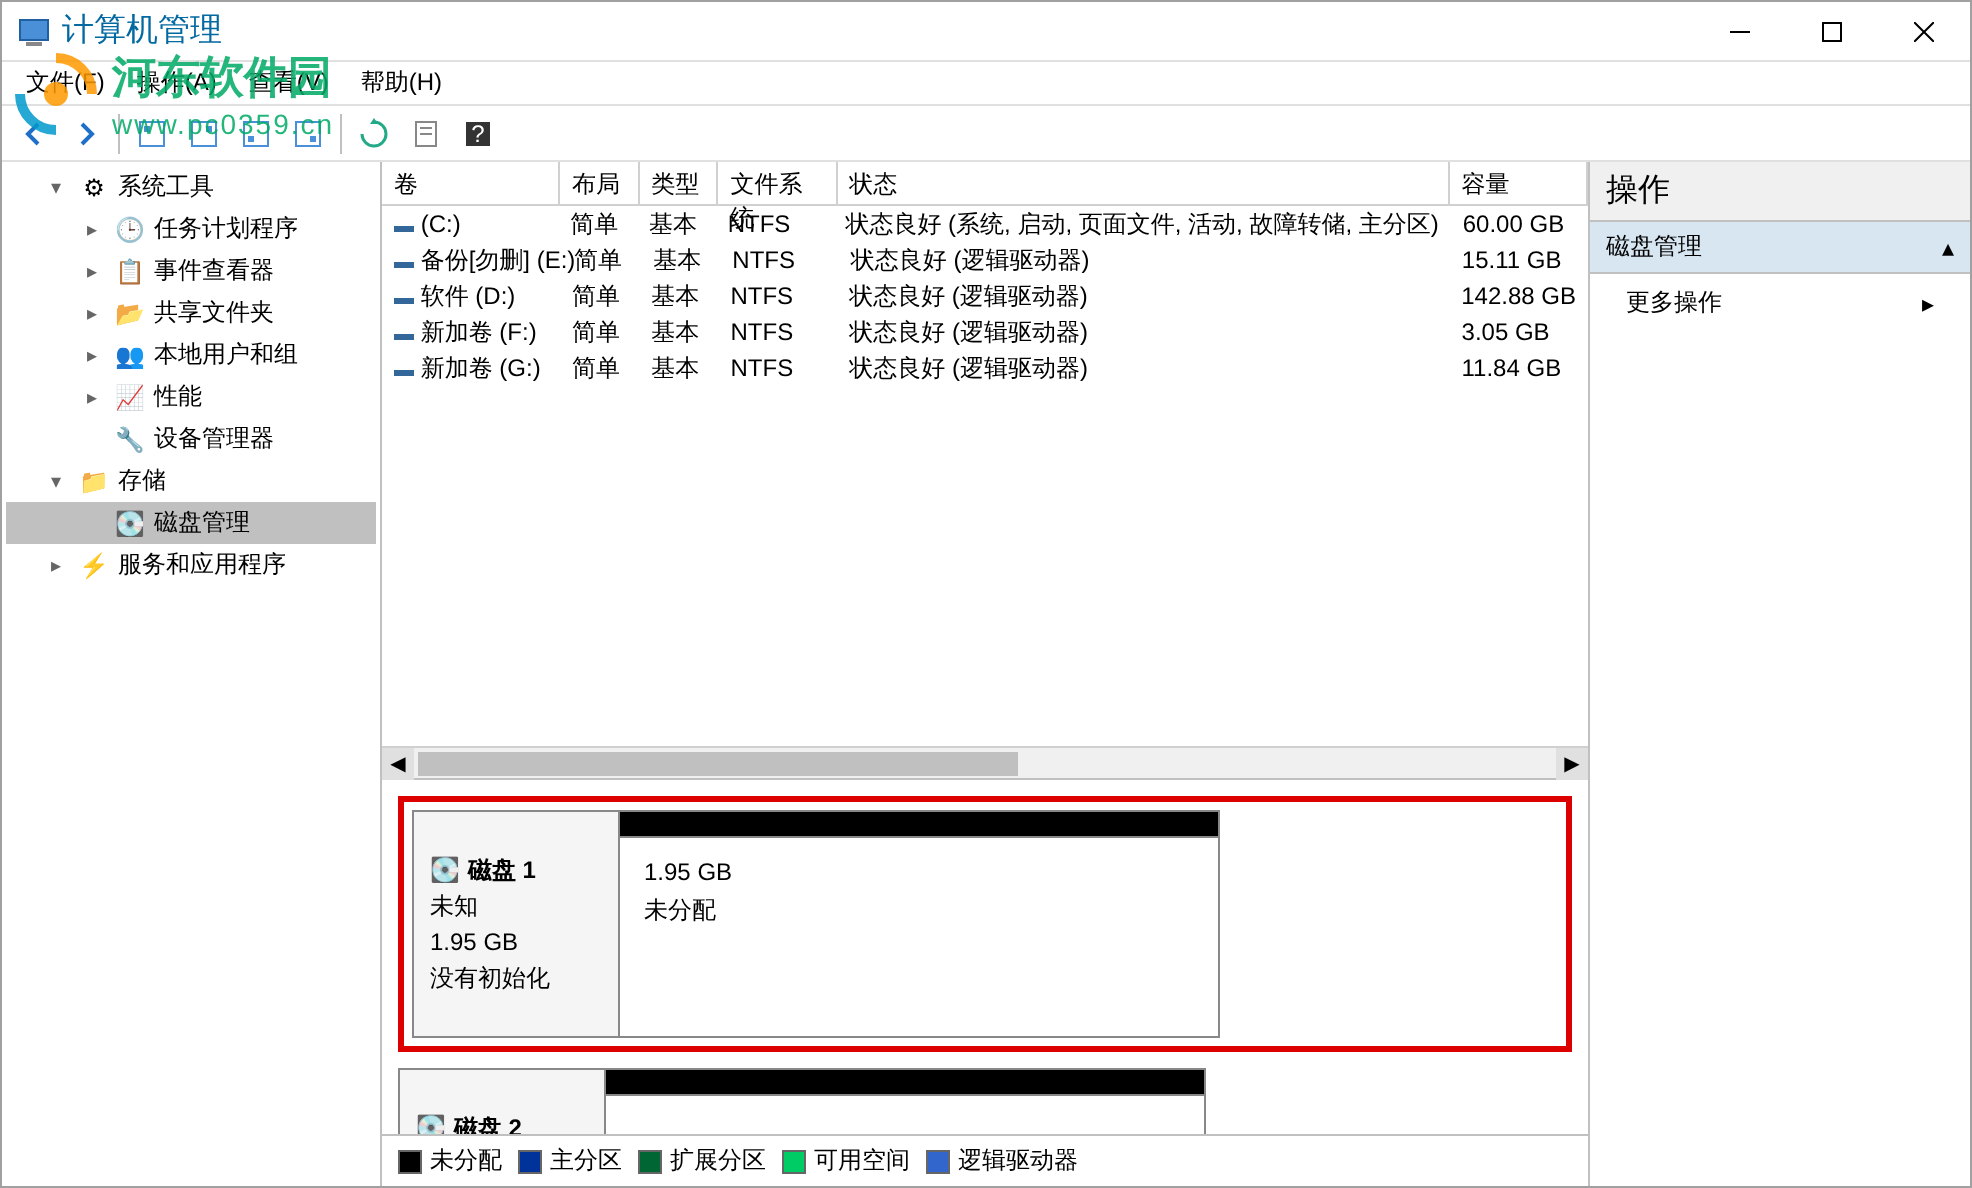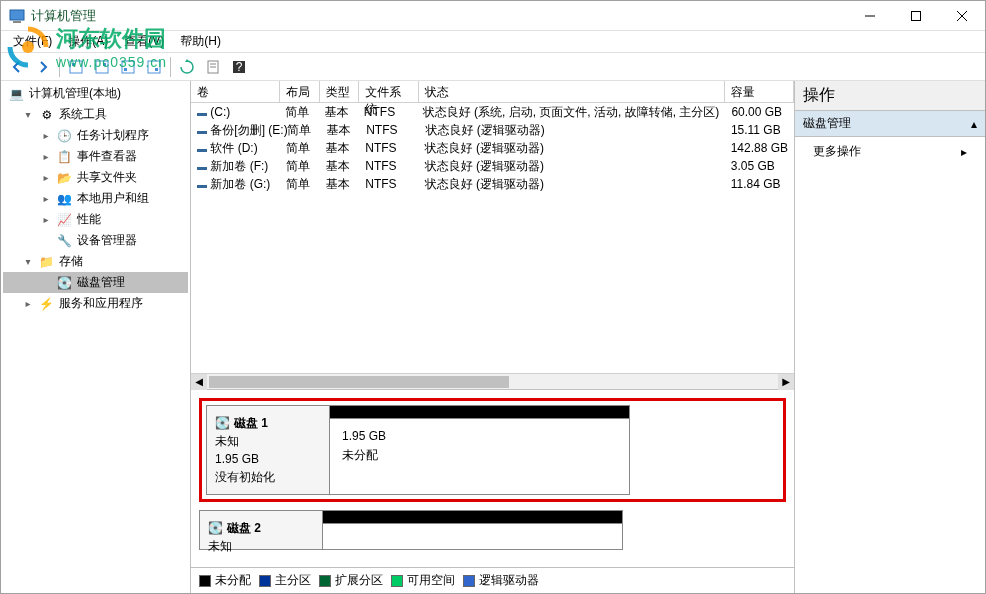--- a/index.html
+++ b/index.html
@@ -2,21 +2,21 @@
 <html><head>
 <meta charset="utf-8">
 <style>
 * { margin: 0; padding: 0; box-sizing: border-box; font-family: "Microsoft YaHei", "SimSun", sans-serif; font-size: 12px; }
 body { background: #fff; width: 986px; height: 594px; overflow: hidden; position: relative; }
 
 .window { width: 986px; height: 594px; border: 1px solid #a0a0a0; background: #fff; display: flex; flex-direction: column; }
 
 .titlebar { height: 30px; background: #fff; display: flex; align-items: center; padding: 0 0 0 8px; border-bottom: 1px solid #e0e0e0; }
 .titlebar-icon { width: 16px; height: 16px; margin-right: 6px; }
-.titlebar-text { flex: 1; font-size: 13px; color: #14532d; }
+.titlebar-text { flex: 1; font-size: 16px; color: #0369a1; }
 .win-controls { display: flex; }
 .win-btn { width: 46px; height: 30px; display: flex; align-items: center; justify-content: center; cursor: pointer; }
 
 .menubar { height: 22px; display: flex; align-items: center; padding: 0 4px; border-bottom: 1px solid #e0e0e0; }
 .menu-item { padding: 2px 8px; cursor: pointer; }
 
 .toolbar { height: 28px; display: flex; align-items: center; padding: 0 4px; gap: 2px; border-bottom: 1px solid #e0e0e0; }
 .tool-btn { width: 24px; height: 24px; display: flex; align-items: center; justify-content: center; cursor: pointer; border: 1px solid transparent; }
 .tool-sep { width: 1px; height: 20px; background: #c0c0c0; margin: 0 2px; }
 
@@ -46,21 +46,21 @@
 .vt-col-cap { width: 70px; text-align: left; }
 
 .scroll-area { height: 180px; overflow: hidden; position: relative; }
 .hscrollbar { height: 16px; background: #f0f0f0; display: flex; align-items: center; border-top: 1px solid #d0d0d0; }
 .hsb-btn { width: 16px; height: 16px; background: #e0e0e0; display: flex; align-items: center; justify-content: center; font-size: 10px; cursor: pointer; }
 .hsb-track { flex: 1; height: 16px; position: relative; }
 .hsb-thumb { position: absolute; left: 2px; top: 2px; height: 12px; width: 300px; background: #c0c0c0; }
 
 .disk-panel { flex: 1; overflow: auto; padding: 8px; }
 .disk-block { display: flex; margin-bottom: 24px; }
-.disk-header { width: 124px; padding: 8px 8px; background: #f5f5f5; border: 1px solid #888; font-size: 12px; line-height: 1.5; }
+.disk-header { width: 104px; padding: 20px 8px; background: #f5f5f5; border: 1px solid #888; font-size: 12px; line-height: 1.5; }
 .disk-header .disk-title-row { display: flex; align-items: center; gap: 4px; font-weight: bold; }
 .disk-bar { flex: 1; display: flex; flex-direction: column; }
 .disk-bar-top { height: 14px; background: #000; border: 1px solid #888; border-left: none; }
 .disk-bar-main { flex: 1; border: 1px solid #888; border-left: none; border-top: none; padding: 8px 12px; font-size: 12px; line-height: 1.6; }
 .disk-block-highlight { border: 3px solid #d00; padding: 4px; }
 
 .legend { display: flex; align-items: center; gap: 8px; padding: 4px 8px; border-top: 1px solid #c0c0c0; font-size: 12px; }
 .legend-item { display: flex; align-items: center; gap: 4px; }
 .legend-swatch { width: 12px; height: 12px; border: 1px solid #666; }
 
@@ -182,24 +182,20 @@
         <svg width="16" height="16">
           <rect x="2" y="2" width="12" height="12" fill="#333"></rect>
           <text x="8" y="12" fill="#fff" font-size="10" text-anchor="middle">?</text>
         </svg>
       </div>
   </div>
 
   <div class="main-area">
 
     <div class="tree-panel">
-      <div class="tree-node">
-        <span class="tree-icon ico-computer"></span>
-        <span>计算机管理(本地)</span>
-      </div>
       <div class="tree-node tree-indent-1">
         <span class="tree-toggle">▾</span>
         <span class="tree-icon ico-gear"></span>
         <span>系统工具</span>
       </div>
       <div class="tree-node tree-indent-2">
         <span class="tree-toggle">▸</span>
         <span class="tree-icon ico-sched"></span>
         <span>任务计划程序</span>
       </div>

